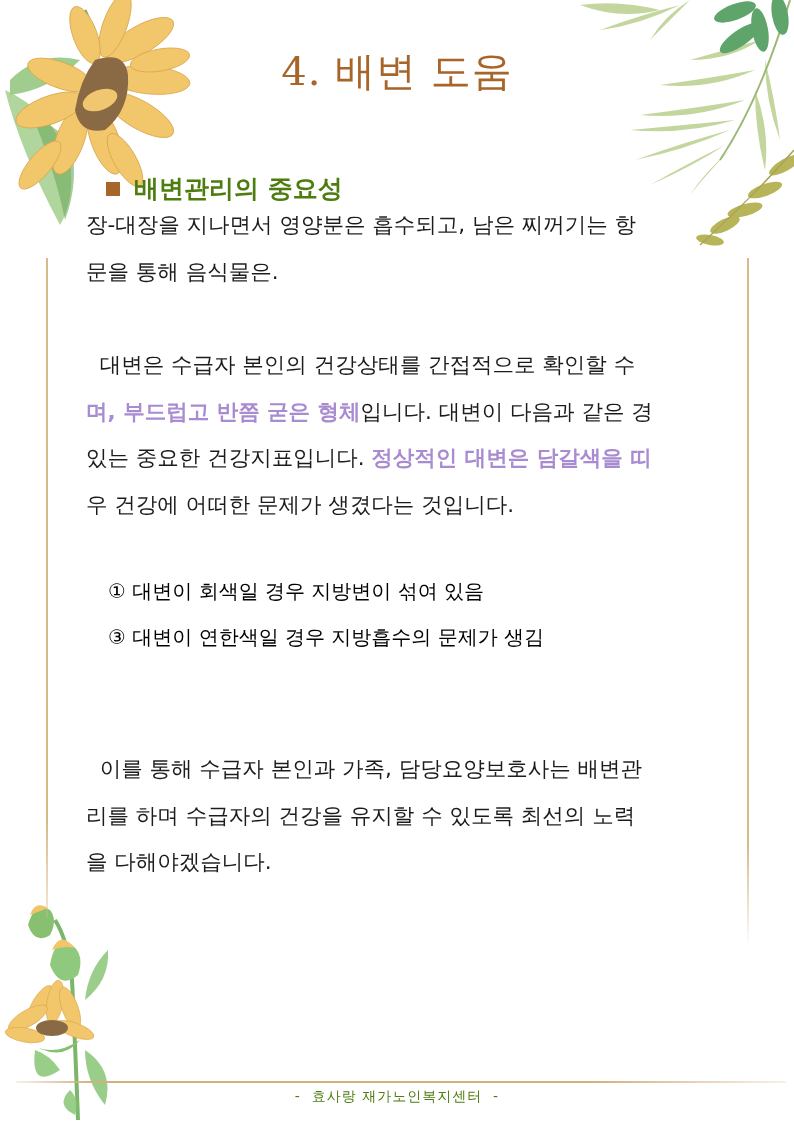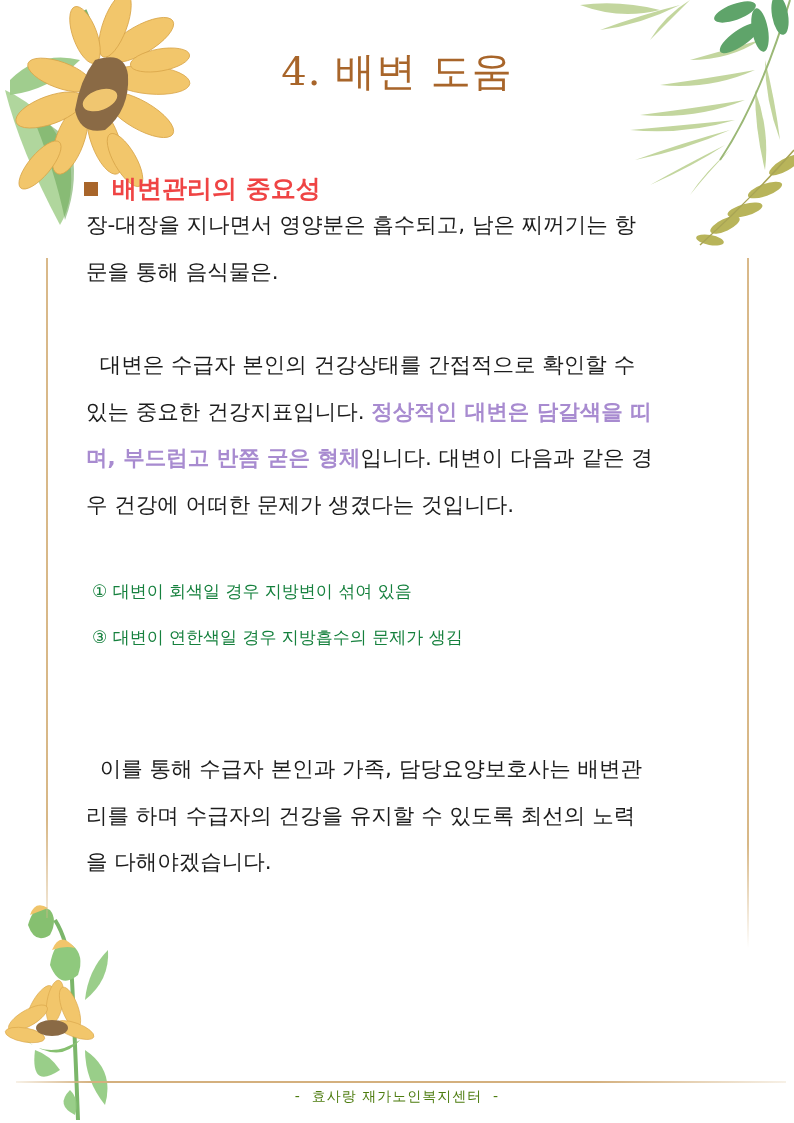--- a/index.html
+++ b/index.html
@@ -44,24 +44,24 @@
       left: 0; top: 44px;
       width: 794px;
       text-align: center;
       font-family: "DejaVu Serif", "Liberation Serif", serif;
       font-size: 40px;
       color: #a8652a;
       letter-spacing: 1px;
     }
     .section-heading {
       position: absolute;
-      left: 84px; top: 172px;
+      left: 106px; top: 172px;
       font-size: 25px;
       font-weight: bold;
-      color: #ef4444;
+      color: #4d7c0f;
       display: flex;
       align-items: center;
     }
     .section-heading .bullet {
       display: inline-block;
       width: 14px; height: 14px;
       background: #a8652a;
       margin-right: 14px;
     }
     .body-text {
@@ -73,24 +73,24 @@
       color: #1c1c1c;
       white-space: nowrap;
     }
     .line { display: block; }
     .hl {
       color: #a88bd0;
       font-weight: bold;
     }
     .list {
       position: absolute;
-      left: 92px; top: 568px;
-      font-size: 17px;
+      left: 108px; top: 568px;
+      font-size: 20px;
       line-height: 46px;
-      color: #15803d;
+      color: #000000;
     }
     .list .item { display: block; white-space: nowrap; }
     .footer {
       position: absolute;
       left: 0; top: 1088px;
       width: 794px;
       text-align: center;
       font-size: 14px;
       color: #4d7c0f;
       letter-spacing: 1px;
@@ -199,22 +199,22 @@
     <span>배변관리의 중요성</span>
   </div>
 
   <div class="body-text" style="top:202px;">
     <span class="line">장-대장을 지나면서 영양분은 흡수되고, 남은 찌꺼기는 항</span>
     <span class="line">문을 통해 음식물은.</span>
   </div>
 
   <div class="body-text" style="top:342px;">
     <span class="line" style="white-space:pre;">  대변은 수급자 본인의 건강상태를 간접적으로 확인할 수</span>
+    <span class="line"><span class="hl">며, 부드럽고 반쯤 굳은 형체</span><span>입니다. 대변이 다음과 같은 경</span></span>
     <span class="line"><span>있는 중요한 건강지표입니다. </span><span class="hl">정상적인 대변은 담갈색을 띠</span></span>
-    <span class="line"><span class="hl">며, 부드럽고 반쯤 굳은 형체</span><span>입니다. 대변이 다음과 같은 경</span></span>
     <span class="line">우 건강에 어떠한 문제가 생겼다는 것입니다.</span>
   </div>
 
   <div class="list">
     <span class="item">① 대변이 회색일 경우 지방변이 섞여 있음</span>
     <span class="item">③ 대변이 연한색일 경우 지방흡수의 문제가 생김</span>
   </div>
 
   <div class="body-text" style="top:746px;">
     <span class="line" style="white-space:pre;">  이를 통해 수급자 본인과 가족, 담당요양보호사는 배변관</span>

